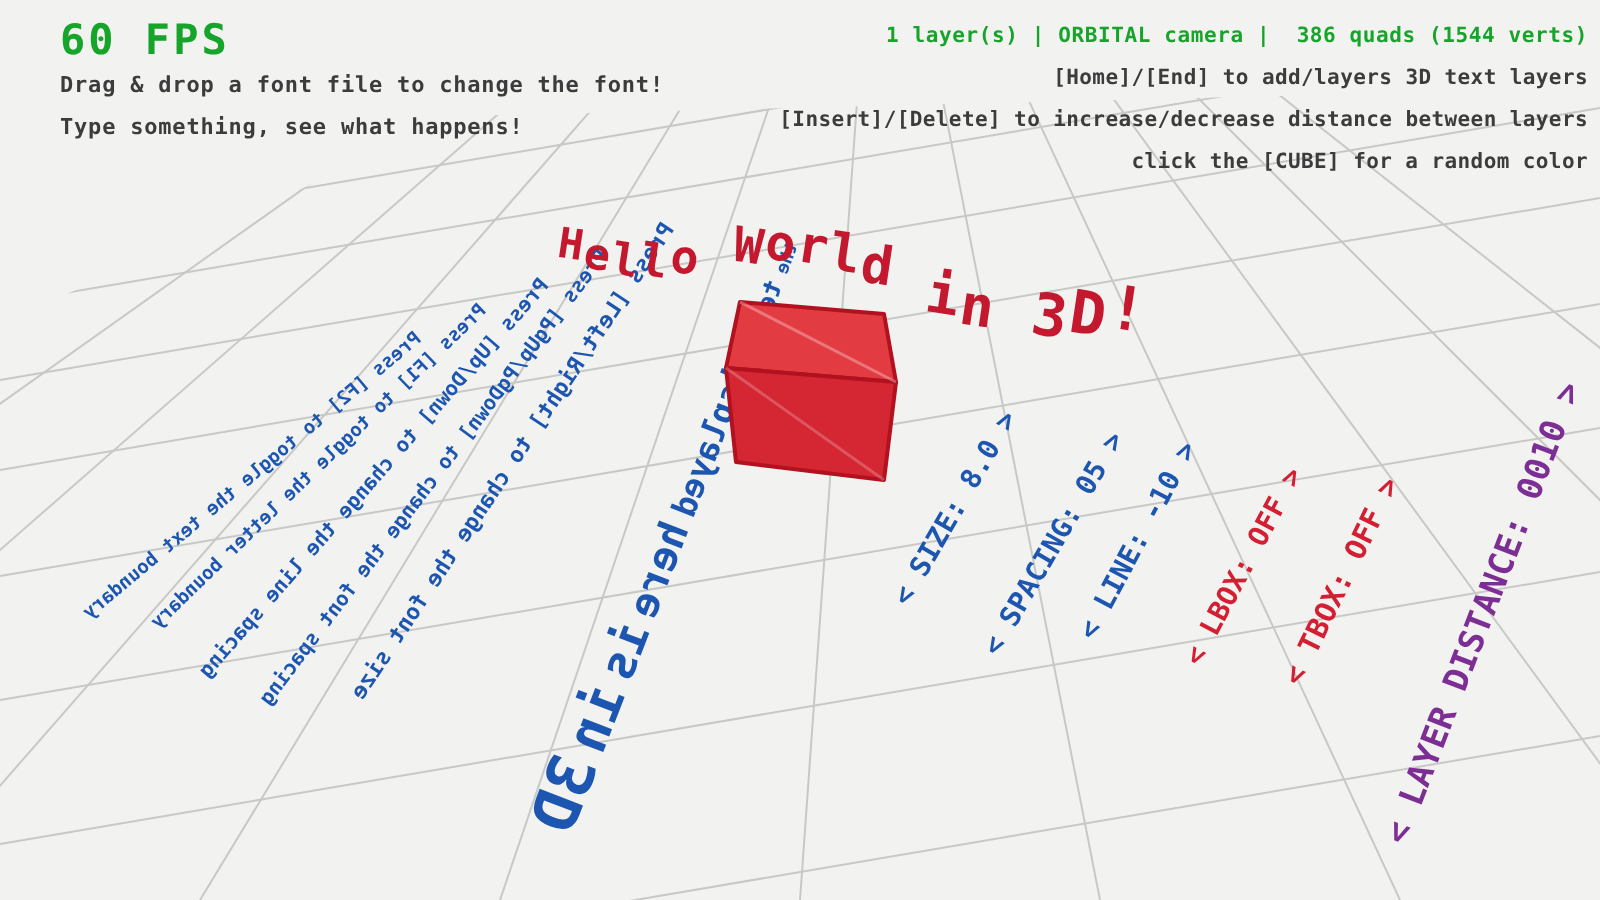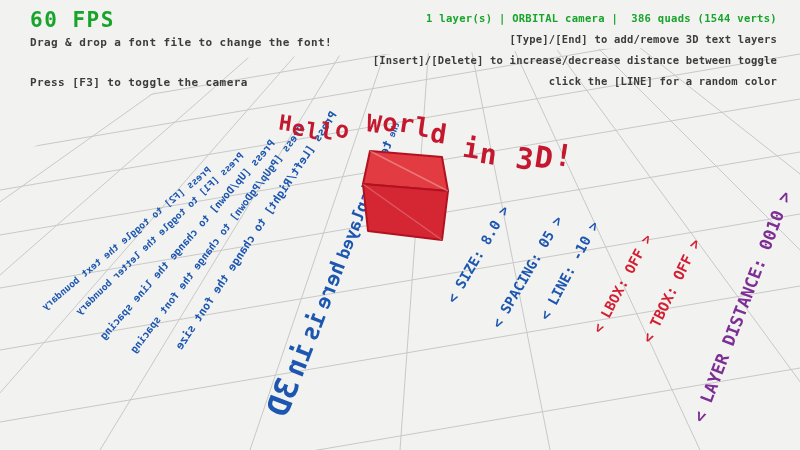--- a/index.html
+++ b/index.html
@@ -5,21 +5,21 @@
   html,body{margin:0;padding:0;}
   body{width:800px;height:450px;overflow:hidden;background:#f2f2f0;position:relative;
        font-family:"DejaVu Sans Mono",monospace;font-weight:bold;}
   .layer{position:absolute;inset:0;}
   svg.grid{position:absolute;left:0;top:0;}
   
   .hud-left{position:absolute;left:30px;top:8px;}
   .fps{font-size:21px;letter-spacing:1.5px;color:#17a42b;line-height:24px;}
   .hint-l{font-size:11px;letter-spacing:.4px;color:#3c3c3c;line-height:21px;white-space:pre;}
   .hint-l.gap{margin-top:19px;}
-  .hud-right{position:absolute;right:23px;top:8px;text-align:right;}
+  .hud-right{position:absolute;right:6px;top:8px;text-align:right;}
   .status{font-size:10.5px;color:#17a42b;line-height:21px;letter-spacing:.3px;white-space:pre;}
   .hint-r{font-size:10.5px;color:#3c3c3c;line-height:21px;letter-spacing:.2px;white-space:pre;}
   
   .t3d{position:absolute;white-space:pre;transform-origin:0 0;}
   .mirror{transform-origin:0 0;}
   .help-0{left:206px;top:164px;font-size:9.5px;transform:rotate(-40deg) scaleX(-1);}
   .help-1{left:238px;top:150px;font-size:9.5px;transform:rotate(-44deg) scaleX(-1);}
   .help-2{left:268px;top:137px;font-size:10.3px;transform:rotate(-49deg) scaleX(-1);}
   .help-3{left:298px;top:123px;font-size:10.2px;transform:rotate(-53deg) scaleX(-1);}
   .help-4{left:329px;top:109px;font-size:11.2px;transform:rotate(-56.5deg) scaleX(-1);}
@@ -96,21 +96,21 @@
     <polygon stroke-width="2" points="370,151 442,157 448,191 363,184" fill="#e23c42" stroke="#b2121f"></polygon>
     <polygon stroke-width="2" points="363,184 448,191 442,240 368,231" fill="#d42733" stroke="#b2121f"></polygon>
     <line x1="370" y1="151" x2="448" y2="191" stroke="rgba(255,255,255,0.30)" stroke-width="1.5"></line>
     <line x1="363" y1="184" x2="442" y2="240" stroke="rgba(255,255,255,0.22)" stroke-width="1.5"></line>
   </g>
 </svg>
 
 <div class="hud-left">
   <div class="fps">60 FPS</div>
   <div class="hint-l">Drag &amp; drop a font file to change the font!</div>
-  <div class="hint-l gap">Press [F3] to toggle the camera</div>
+  <div class="hint-l">Type something, see what happens!</div>
 </div>
 
 <div class="hud-right">
   <div class="status">1 layer(s) | ORBITAL camera |  386 quads (1544 verts)</div>
-  <div class="hint-r">[Type]/[End] to add/remove 3D text layers</div>
-  <div class="hint-r">[Insert]/[Delete] to increase/decrease distance between toggle</div>
-  <div class="hint-r">click the [LINE] for a random color</div>
+  <div class="hint-r">[Home]/[End] to add/layers 3D text layers</div>
+  <div class="hint-r">[Insert]/[Delete] to increase/decrease distance between layers</div>
+  <div class="hint-r">click the [CUBE] for a random color</div>
 </div>
 
 </body></html>

